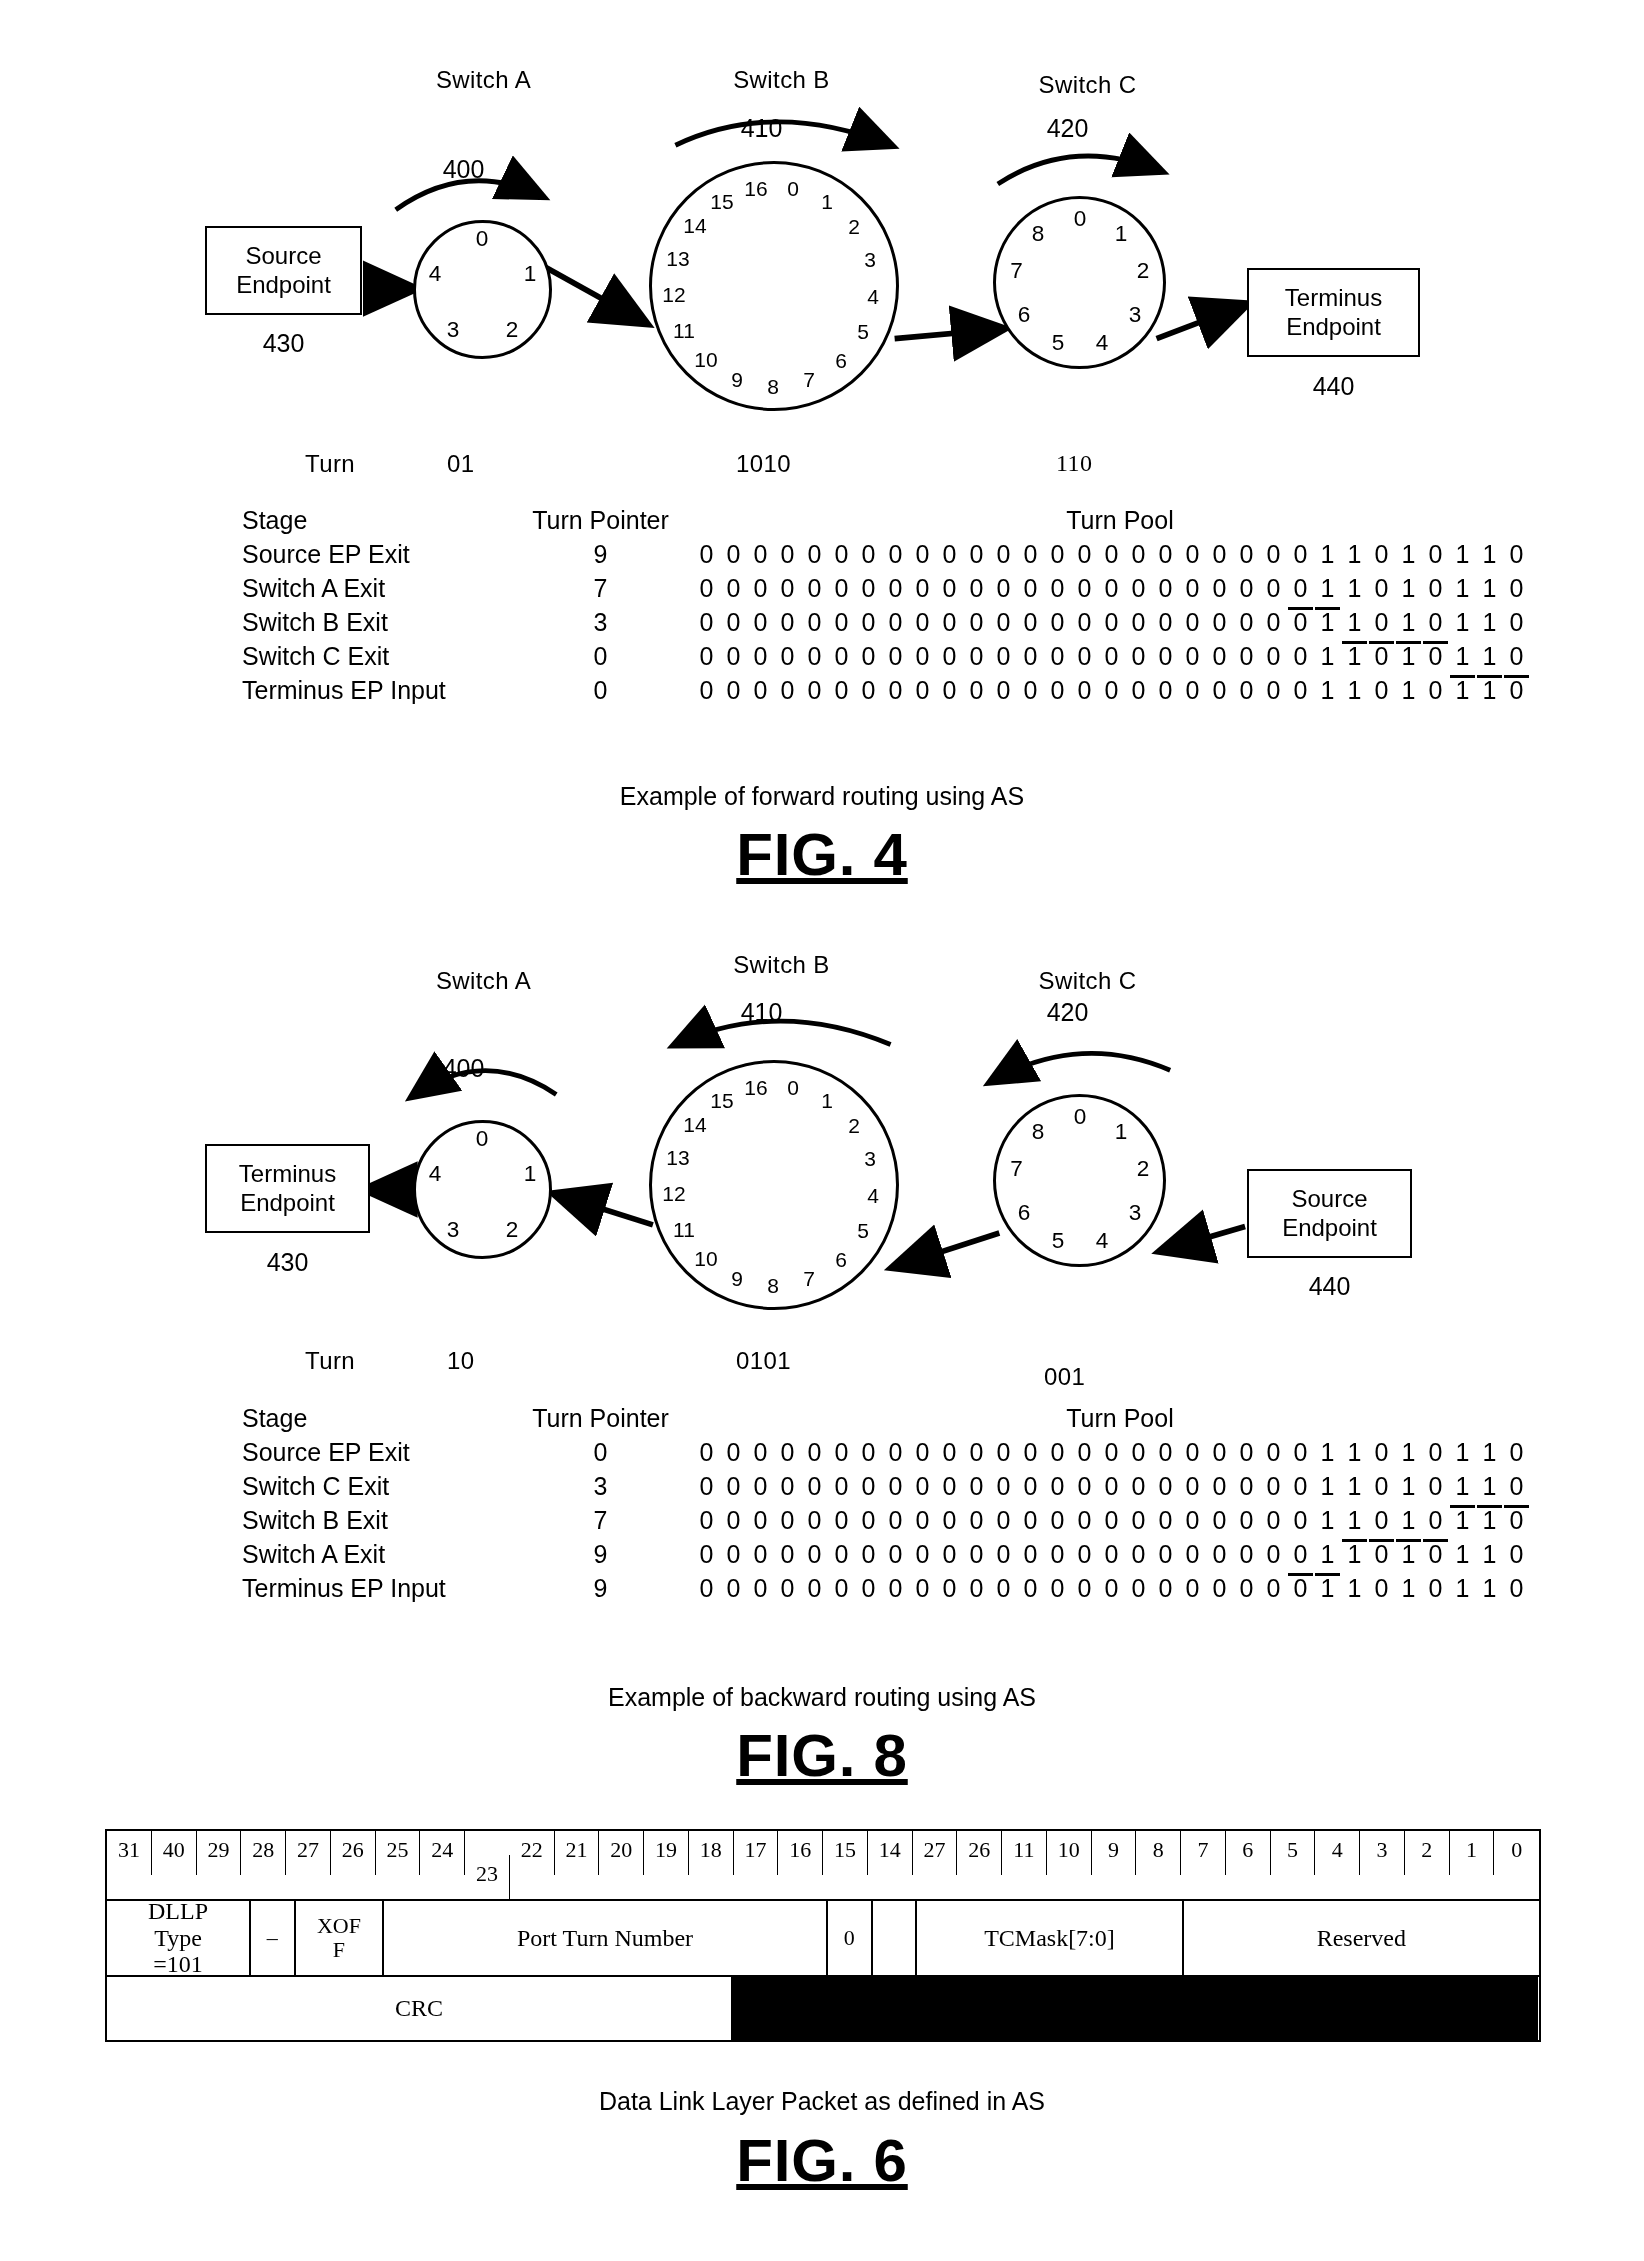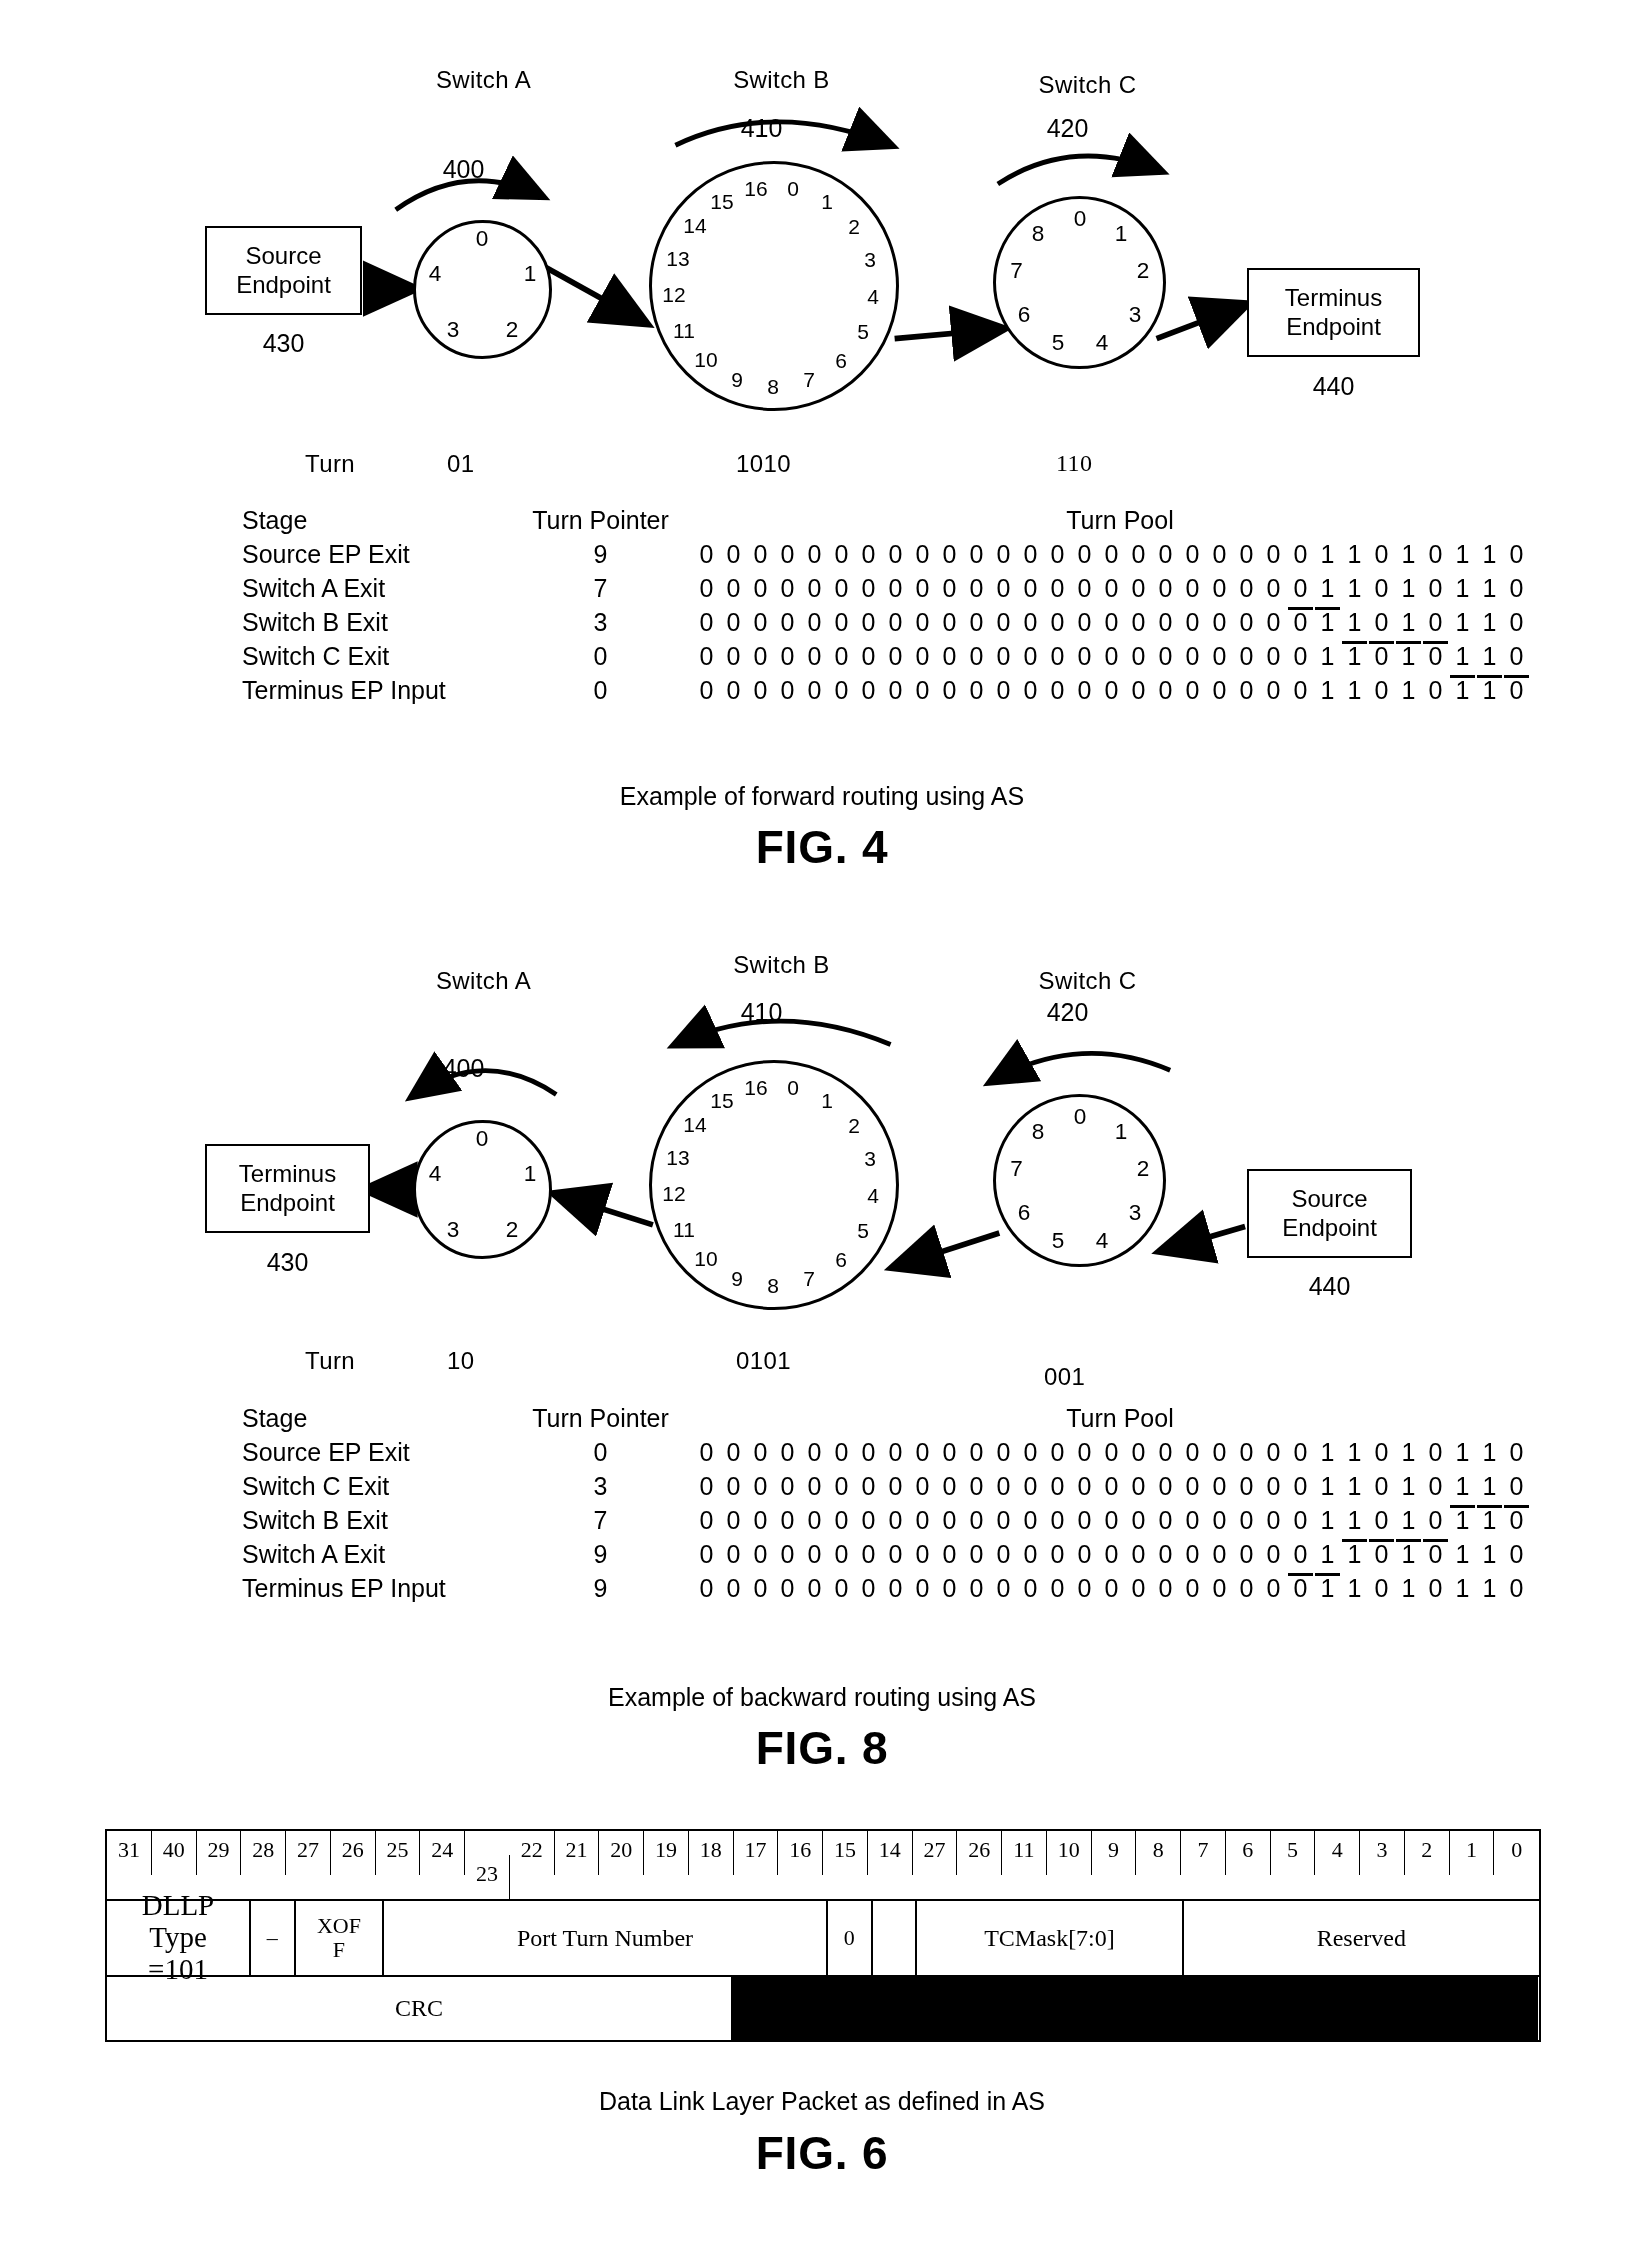--- a/index.html
+++ b/index.html
@@ -14,21 +14,21 @@
   
   .abs { position:absolute; }
   .ctr { text-align:center; }
 
   
   .lbl       { font-size:24px; letter-spacing:0.4px; white-space:nowrap; }
   .num-ref   { font-size:25px; white-space:nowrap; }
   .port      { font-size:22.6px; white-space:nowrap; line-height:1; }
   .port-b    { font-size:21px; white-space:nowrap; line-height:1; }
   .caption   { font-size:25px; white-space:nowrap; }
-  .figno     { font-size:46px; font-weight:bold; letter-spacing:0.8px; white-space:nowrap; }
+  .figno     { font-size:60px; font-weight:bold; letter-spacing:0.8px; white-space:nowrap;text-decoration:underline; }
 
   
   .epbox {
     border:2.4px solid #000; background:#fff;
     display:flex; flex-direction:column; align-items:center; justify-content:center;
     font-size:24px; line-height:1.18; text-align:center;
   }
 
   
   .circle { border:3.2px solid #000; border-radius:50%; background:#fff; position:absolute; }
@@ -681,21 +681,21 @@
           <div style="width: 45px;">7</div>
           <div style="width: 45px;">6</div>
           <div style="width: 45px;">5</div>
           <div style="width: 45px;">4</div>
           <div style="width: 45px;">3</div>
           <div style="width: 45px;">2</div>
           <div style="width: 45px;">1</div>
           <div style="width: 45px;">0</div>
         </div>
       <div class="fieldrow" id="pkt-fields">
-          <div style="width: 145px; white-space: pre-line; font-size: 29px;">DLLP
+          <div style="width: 145px; white-space: pre-line; font-size: 24px;">DLLP
 Type
 =101</div>
           <div style="width: 45px; white-space: pre-line; font-size: 22px;">–</div>
           <div style="width: 89px; white-space: pre-line; font-size: 22px;">XOF
 F</div>
           <div style="width: 447px; white-space: pre-line; font-size: 24px;">Port Turn Number</div>
           <div style="width: 45px; white-space: pre-line; font-size: 22px;">0</div>
           <div style="width: 45px; white-space: pre-line; font-size: 22px;"></div>
           <div style="width: 268px; white-space: pre-line; font-size: 24px;">TCMask[7:0]</div>
           <div style="width: 358px; white-space: pre-line; font-size: 24px;">Reserved</div>

